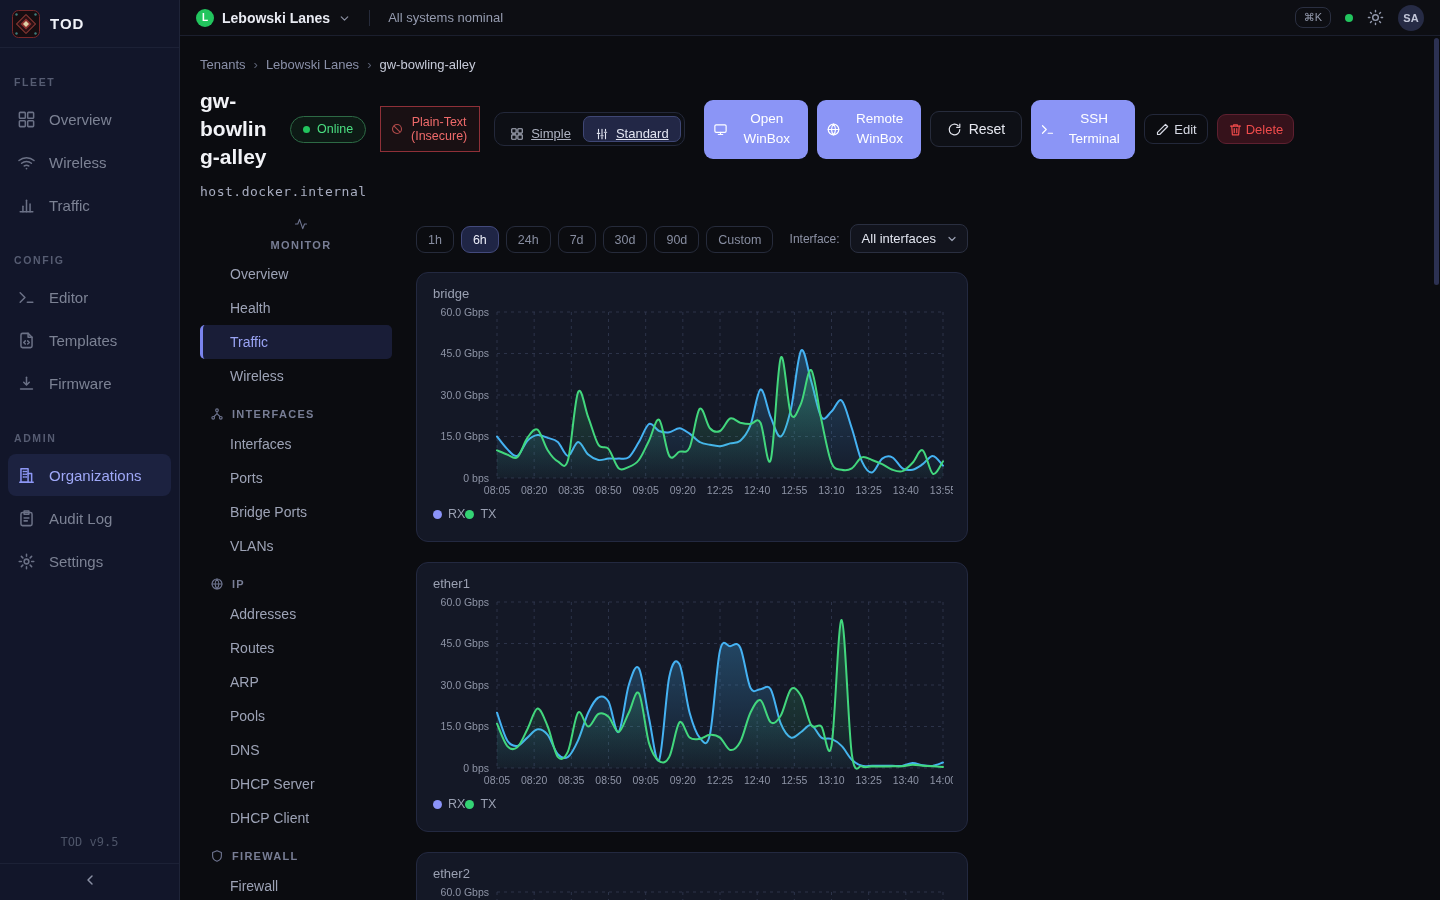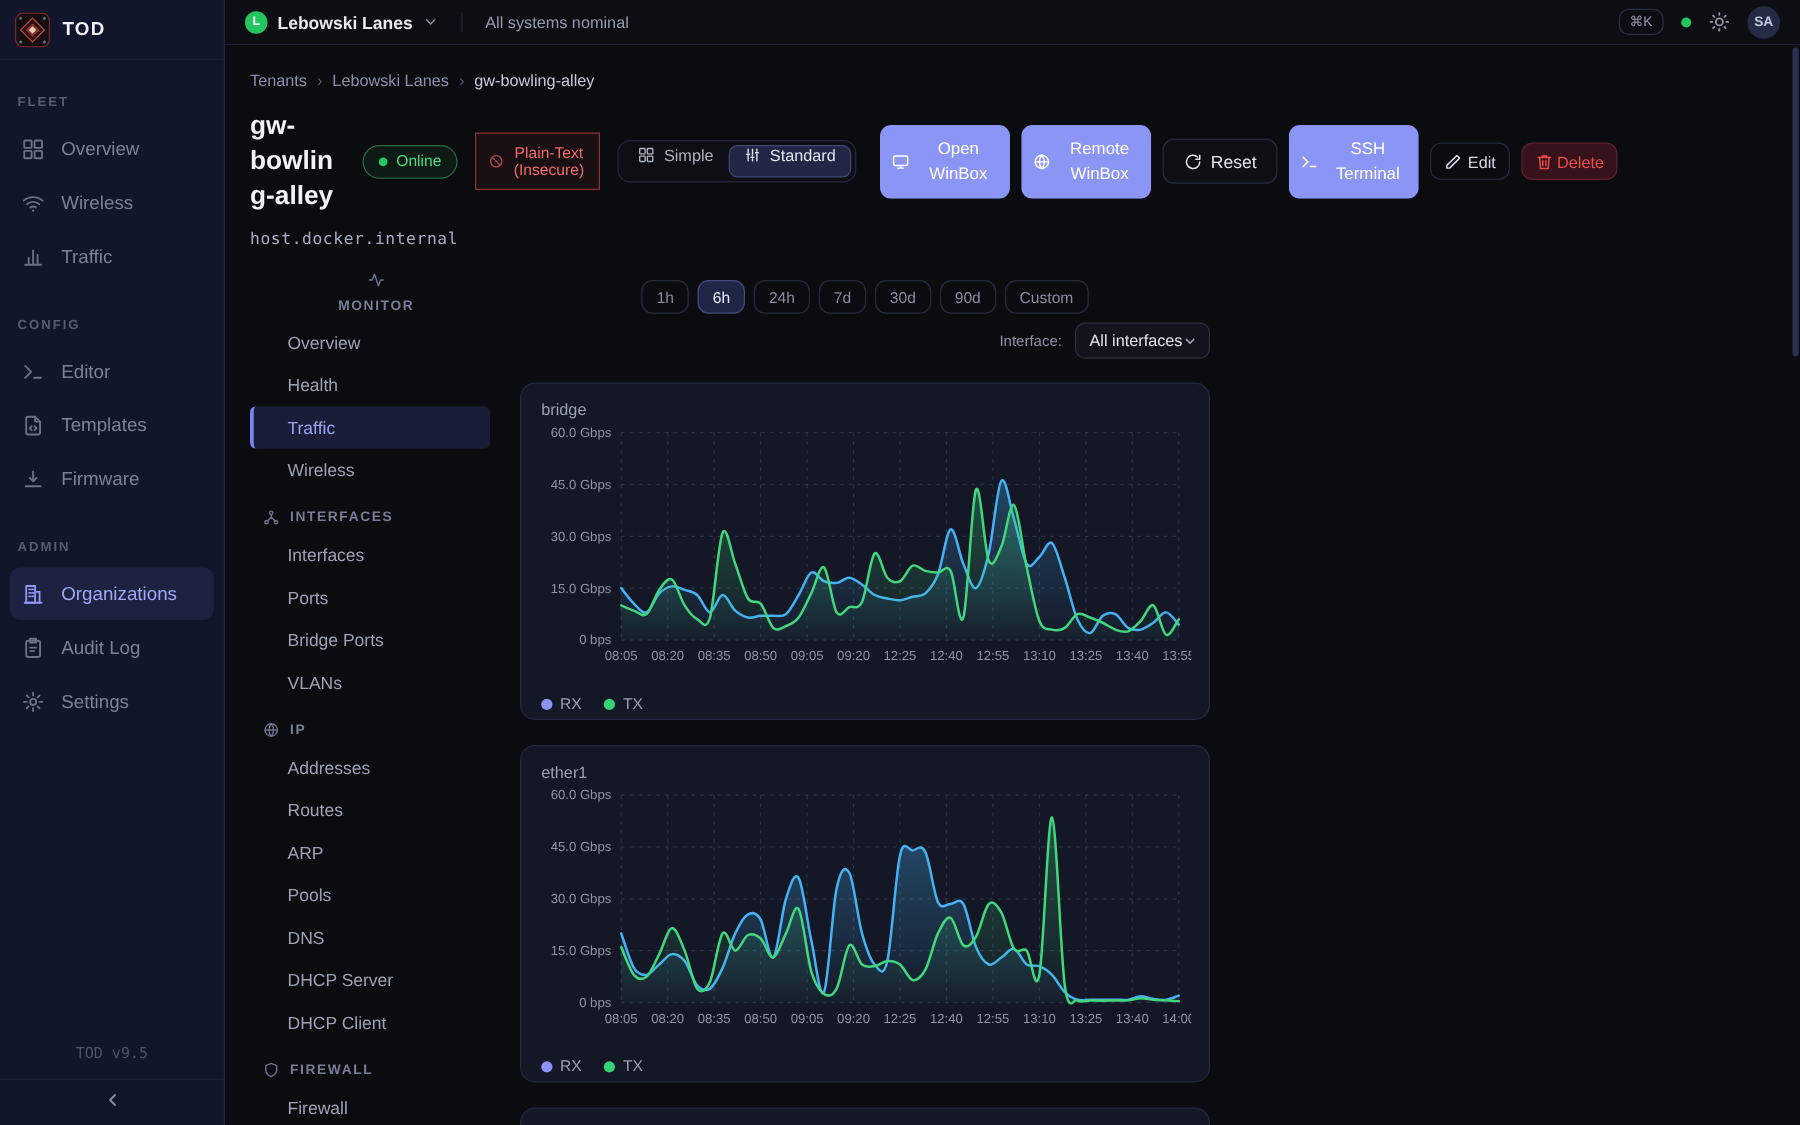--- a/index.html
+++ b/index.html
@@ -59,22 +59,22 @@
                   border:1px solid #2d6a45; border-radius:15px; background:rgba(34,197,94,0.08);
                   color:#4ade80; font-size:12.5px; margin-left:4px; }
   .badge-online .dot { width:7px; height:7px; border-radius:50%; background:#22c55e; }
   .badge-insecure { display:flex; align-items:center; gap:6px; height:46px; padding:0 10px;
                     border:1px solid #8f3038; border-radius:0; background:rgba(190,60,60,0.08);
                     color:#ef6a6a; font-size:12.5px; margin-left:4px; text-align:center; max-width:100px; }
   .badge-insecure .ic { width:12px; height:12px; flex:0 0 12px; color:#b14a4a; }
 
   .segmented { display:flex; align-items:center; background:#0d0f15; border:1px solid #23283a;
                border-radius:10px; padding:3px; margin-left:4px; }
-  .seg-btn { display:flex; align-items:flex-start; gap:7px; height:26px; padding:0 11px; border-radius:7px;
-             font-size:13px; color:#aeb3c2; cursor:pointer; border:1px solid transparent; }
+  .seg-btn { display:flex; align-items:flex-end; gap:7px; height:26px; padding:0 11px; border-radius:7px;
+             font-size:13px; color:#aeb3c2; cursor:pointer; border:1px solid transparent;text-decoration:underline; }
   .seg-btn .ic { width:14px; height:14px; }
   .seg-btn.active { background:#222746; border-color:#3f4775; color:#e3e6f2; }
 
   .actions { display:flex; align-items:center; gap:9px; margin-left:9px; }
   .btn { display:flex; align-items:center; justify-content:center; gap:7px; border-radius:9px;
          font-size:13.5px; cursor:pointer; border:1px solid transparent; }
   .btn .ic { width:15px; height:15px; flex:0 0 15px; }
   .btn-primary { width:104px; height:59px; background:#8b95f6; color:#fff; padding:0 8px; }
   .btn-primary .lbl { text-align:center; line-height:1.45; }
   .btn-reset { height:36px; padding:0 16px; background:#0e1016; border-color:#272c3c; color:#e6e8f0; font-size:14px; }
@@ -92,36 +92,36 @@
                       letter-spacing:1.3px; font-weight:bold; margin:14px 0 6px 10px; }
   .nav-group-header:first-child { margin-top:0;flex-direction:column; }
   .nav-group-header .ic { width:14px; height:14px; color:#6f7590; }
   .nav-item { height:34px; display:flex; align-items:center; padding-left:30px; font-size:14px;
               color:#9da3b6; border-radius:6px; cursor:pointer; }
   .nav-item.active { background:#191d37; border-left:3px solid #7a84ee; padding-left:27px;
                      color:#9aa4f4; border-radius:5px; }
 
   
   .charts-col { width:552px; margin-left:24px; }
-  .charts-toolbar { display:flex; align-items:center; gap:7px; margin-top:7px;flex-direction:column; }
+  .charts-toolbar { display:flex; align-items:flex-end; gap:7px; margin-top:7px; }
   .range-pill { height:27px; display:flex; align-items:center; padding:0 11px; border-radius:9px;
                 border:1px solid #262b3b; color:#878da0; font-size:12.5px; cursor:pointer; background:transparent; }
   .range-pill.active { background:#1f2545; border-color:#434a7d; color:#eceef8; }
   .iface-wrap { margin-left:auto; display:flex; align-items:center; gap:10px; }
   .iface-label { font-size:12px; color:#8e93a6; }
-  .iface-select { display:flex; align-items:center; height:29px; padding:0 9px 0 11px;
+  .iface-select { display:flex; align-items:center; gap:10px; height:29px; padding:0 9px 0 11px;
                   background:#12141d; border:1px solid #2a2f40; border-radius:8px; font-size:13px;
                   color:#e3e6f0; cursor:pointer; }
   .iface-select .chev { width:12px; height:12px; }
 
   .chart-card { width:552px; height:270px; background:#141826; border:1px solid #232940;
                 border-radius:12px; margin-top:20px; padding:13px 16px; }
   .charts-col .chart-card:first-of-type { margin-top:19px; }
   .chart-title { font-size:13px; color:#9aa0b2; margin-bottom:5px; }
-  .chart-legend { display:flex; align-items:center; gap:18px; margin-top:15px; }
+  .chart-legend { display:flex; align-items:center; margin-top:1px; }
   .legend-item { display:flex; align-items:center; gap:6px; font-size:12.5px; color:#9aa0b2; }
   .legend-dot { width:9px; height:9px; border-radius:50%; }
   svg text.axlab { fill:#8e94a6; font-size:10.5px; font-family:"Liberation Sans", sans-serif; }
   svg line.grid { stroke:#323a52; stroke-width:1; stroke-dasharray:3 4; opacity:0.8; }
 
   
   .page-scrollbar { position:absolute; right:1px; top:38px; width:5px; height:247px;
                     background:#2c3152; border-radius:3px; }
 </style>
 </head>

